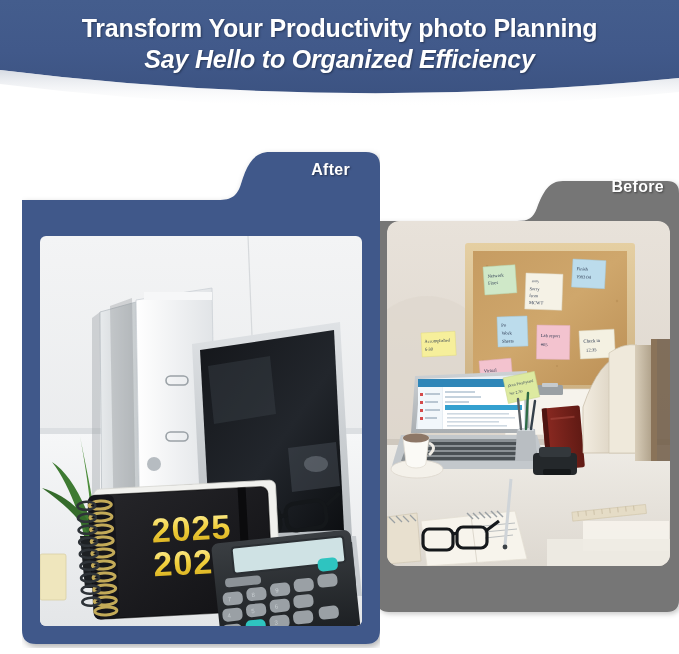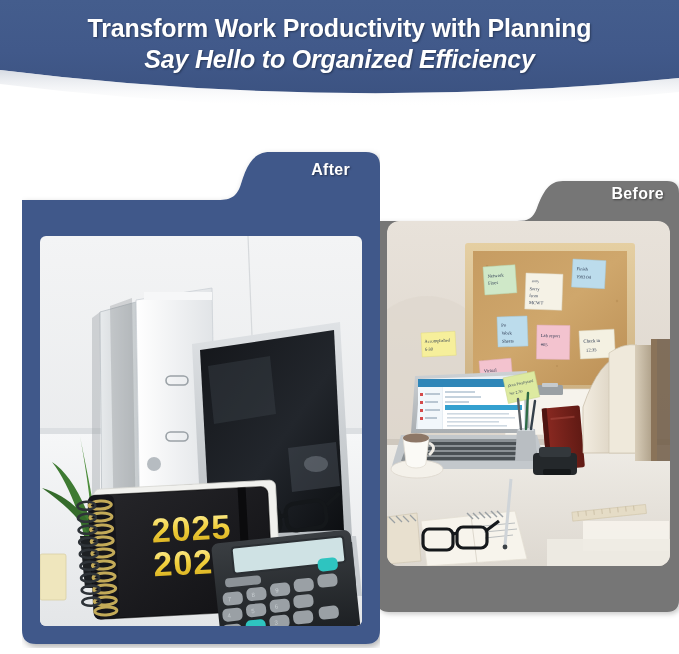--- a/index.html
+++ b/index.html
@@ -35,21 +35,21 @@
   }
 
   
   #before-panel { left:377px; top:178px; width:302px; height:446px; }
   #before-panel .shell { position:absolute; inset:0; }
   #before-photo {
     position:absolute; left:10px; top:43px; width:283px; height:345px;
     border-radius:12px 12px 12px 12px; overflow:hidden;
     box-shadow:0 1px 3px rgba(0,0,0,.25) inset;
   }
-  #before-label { right:15px; top:7px; }
+  #before-label { right:15px; top:0; }
 
   
   #after-panel { left:22px; top:148px; width:358px; height:500px; }
   #after-panel .shell { position:absolute; inset:0; }
   #after-photo {
     position:absolute; left:18px; top:88px; width:322px; height:390px;
     border-radius:6px; overflow:hidden;
   }
   #after-label { right:30px; top:13px; }
 
@@ -71,21 +71,21 @@
         </linearGradient>
         <linearGradient id="underShade" x1="0" y1="0" x2="0" y2="1">
           <stop offset="0" stop-color="#c9cfd9" stop-opacity=".75"></stop>
           <stop offset="1" stop-color="#ffffff" stop-opacity="0"></stop>
         </linearGradient>
       </defs>
       <path d="M0,0 H679 V78 Q340,112 0,70 Z" fill="url(#bannerGrad)"></path>
       <path d="M0,70 Q340,112 679,78 V92 Q340,126 0,84 Z" fill="url(#underShade)"></path>
     </svg>
     <div class="banner-text">
-      <span class="l1">Transform Work Productivity with Planning</span>
+      <span class="l1">Transform Your Productivity photo Planning</span>
       <span class="l2">Say Hello to Organized Efficiency</span>
     </div>
   </div>
 
   <div class="panel" id="before-panel">
     <svg class="shell" viewBox="0 0 302 446">
       <defs>
         <filter id="bfShadow" x="-20%" y="-20%" width="150%" height="150%">
           <feDropShadow dx="2" dy="2" stdDeviation="2.5" flood-color="#000" flood-opacity=".22"></feDropShadow>
         </filter>

